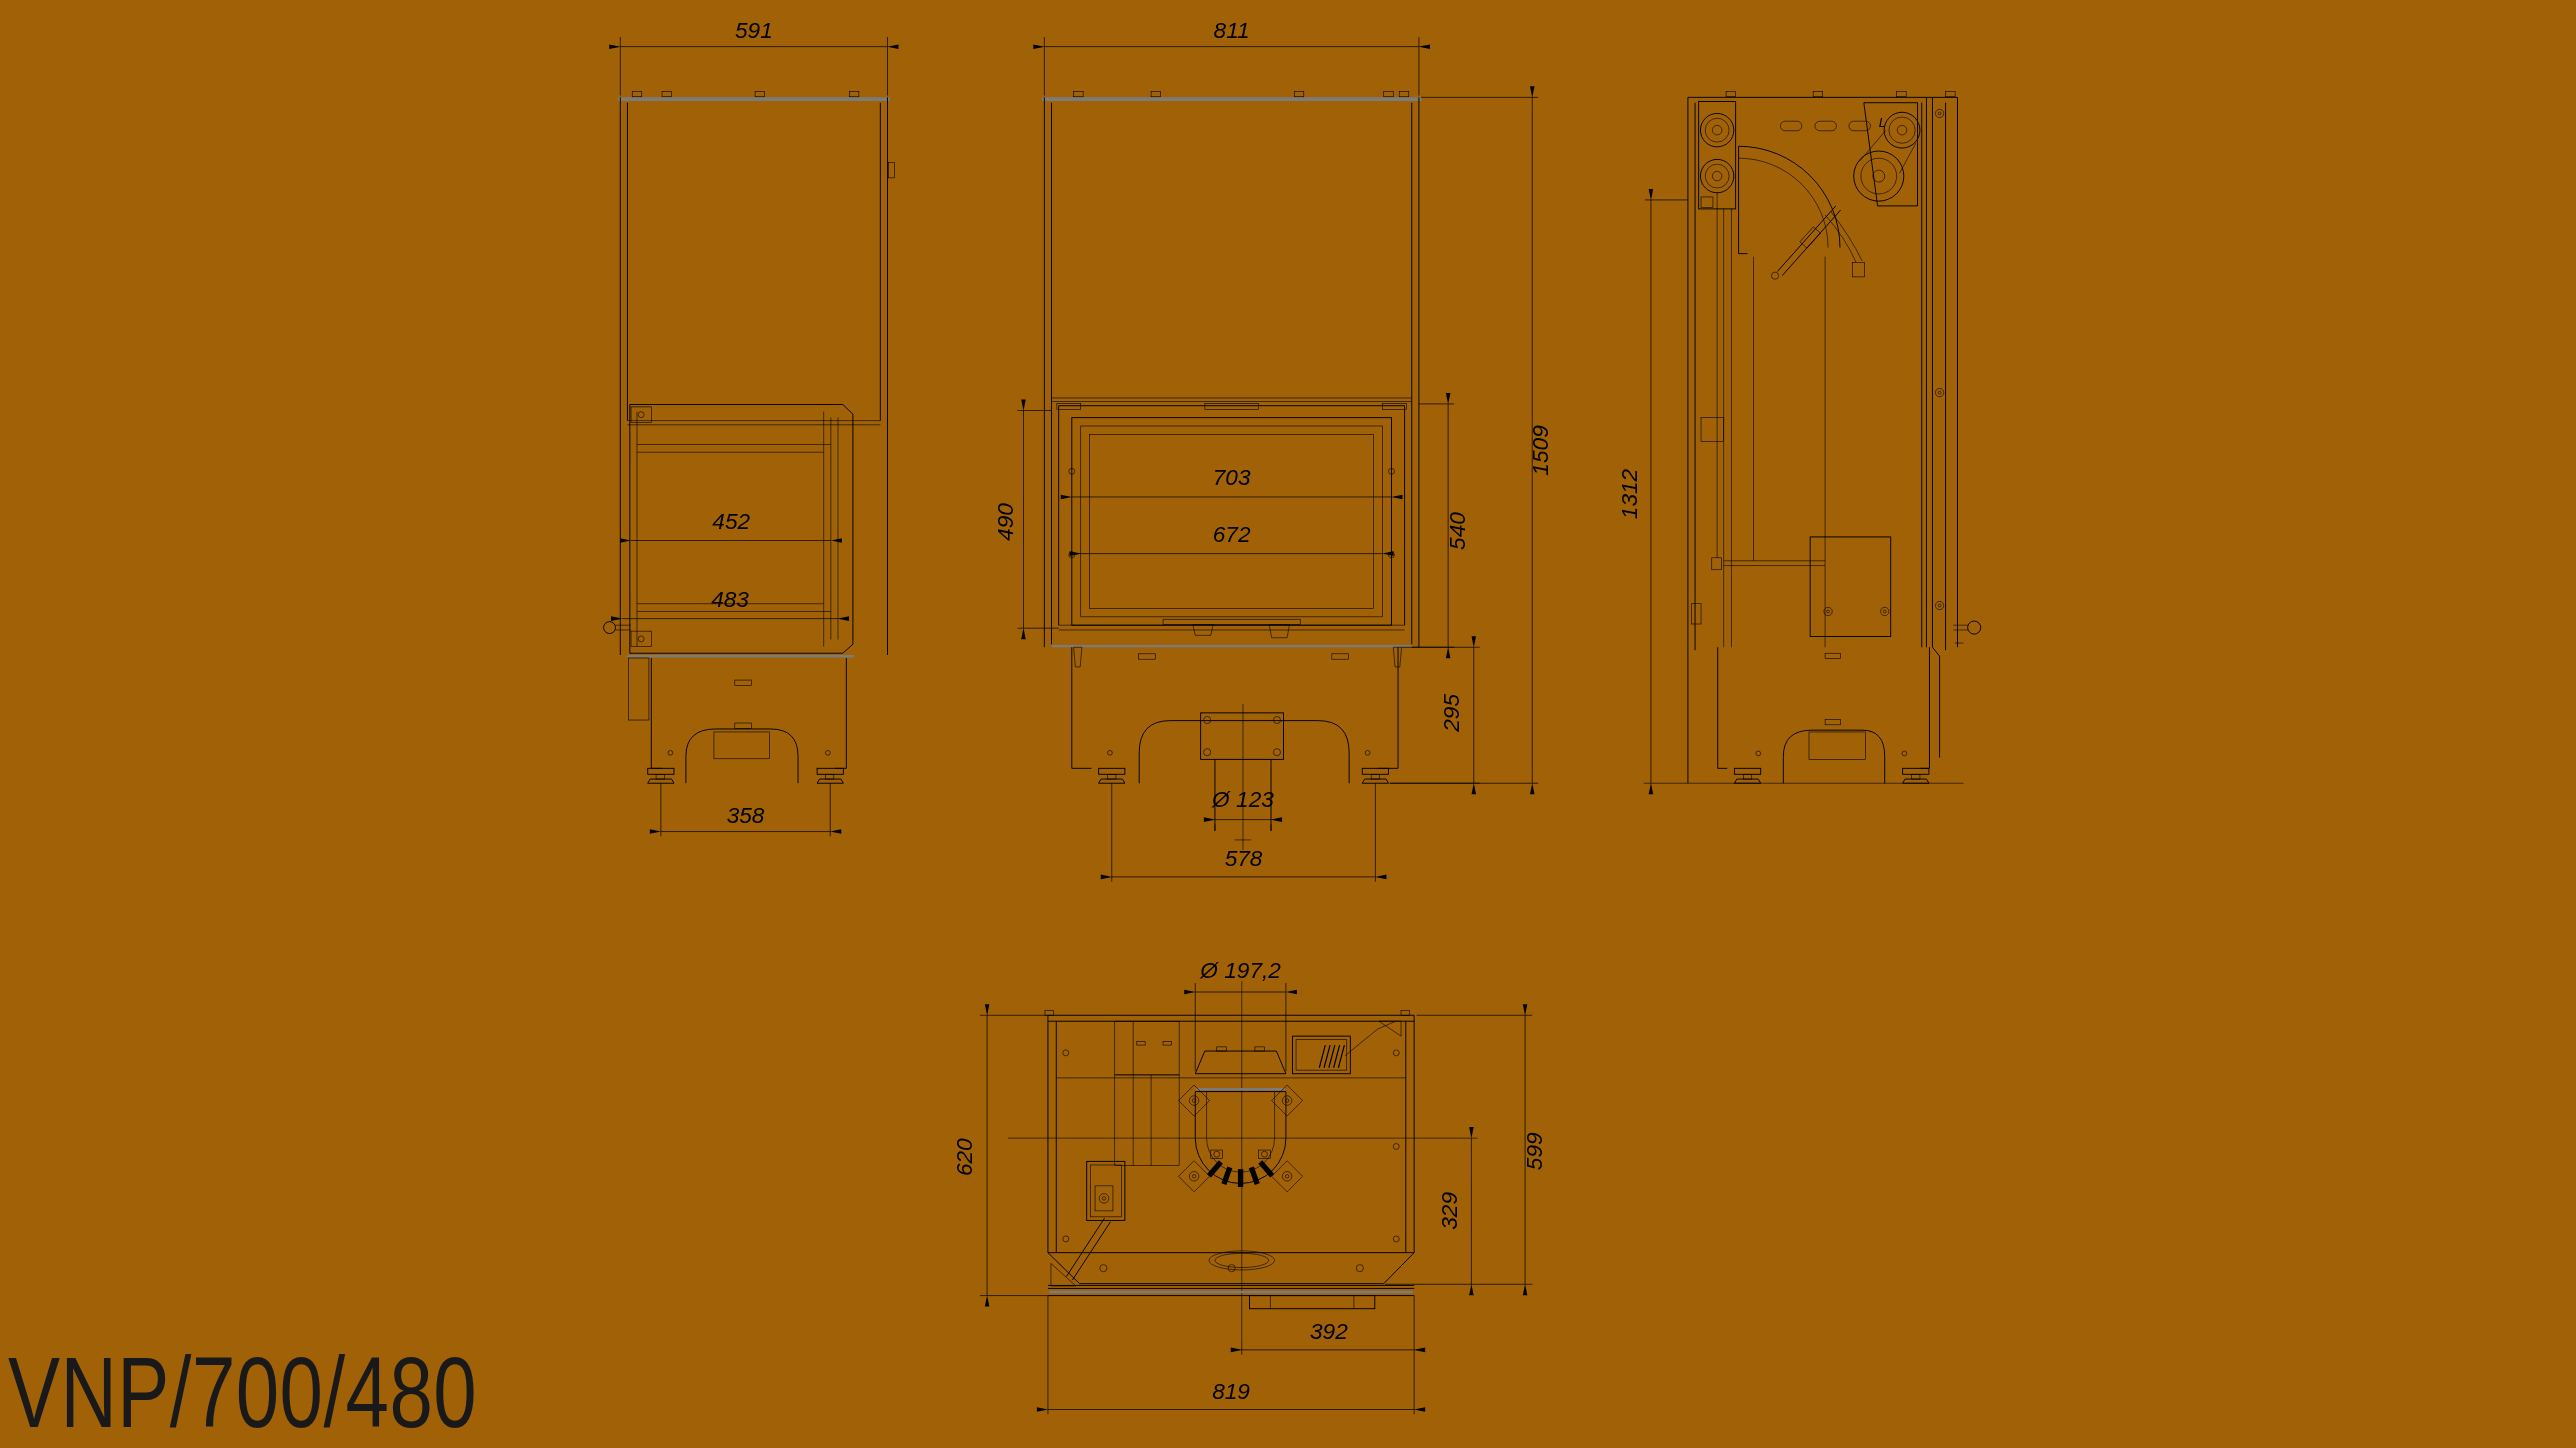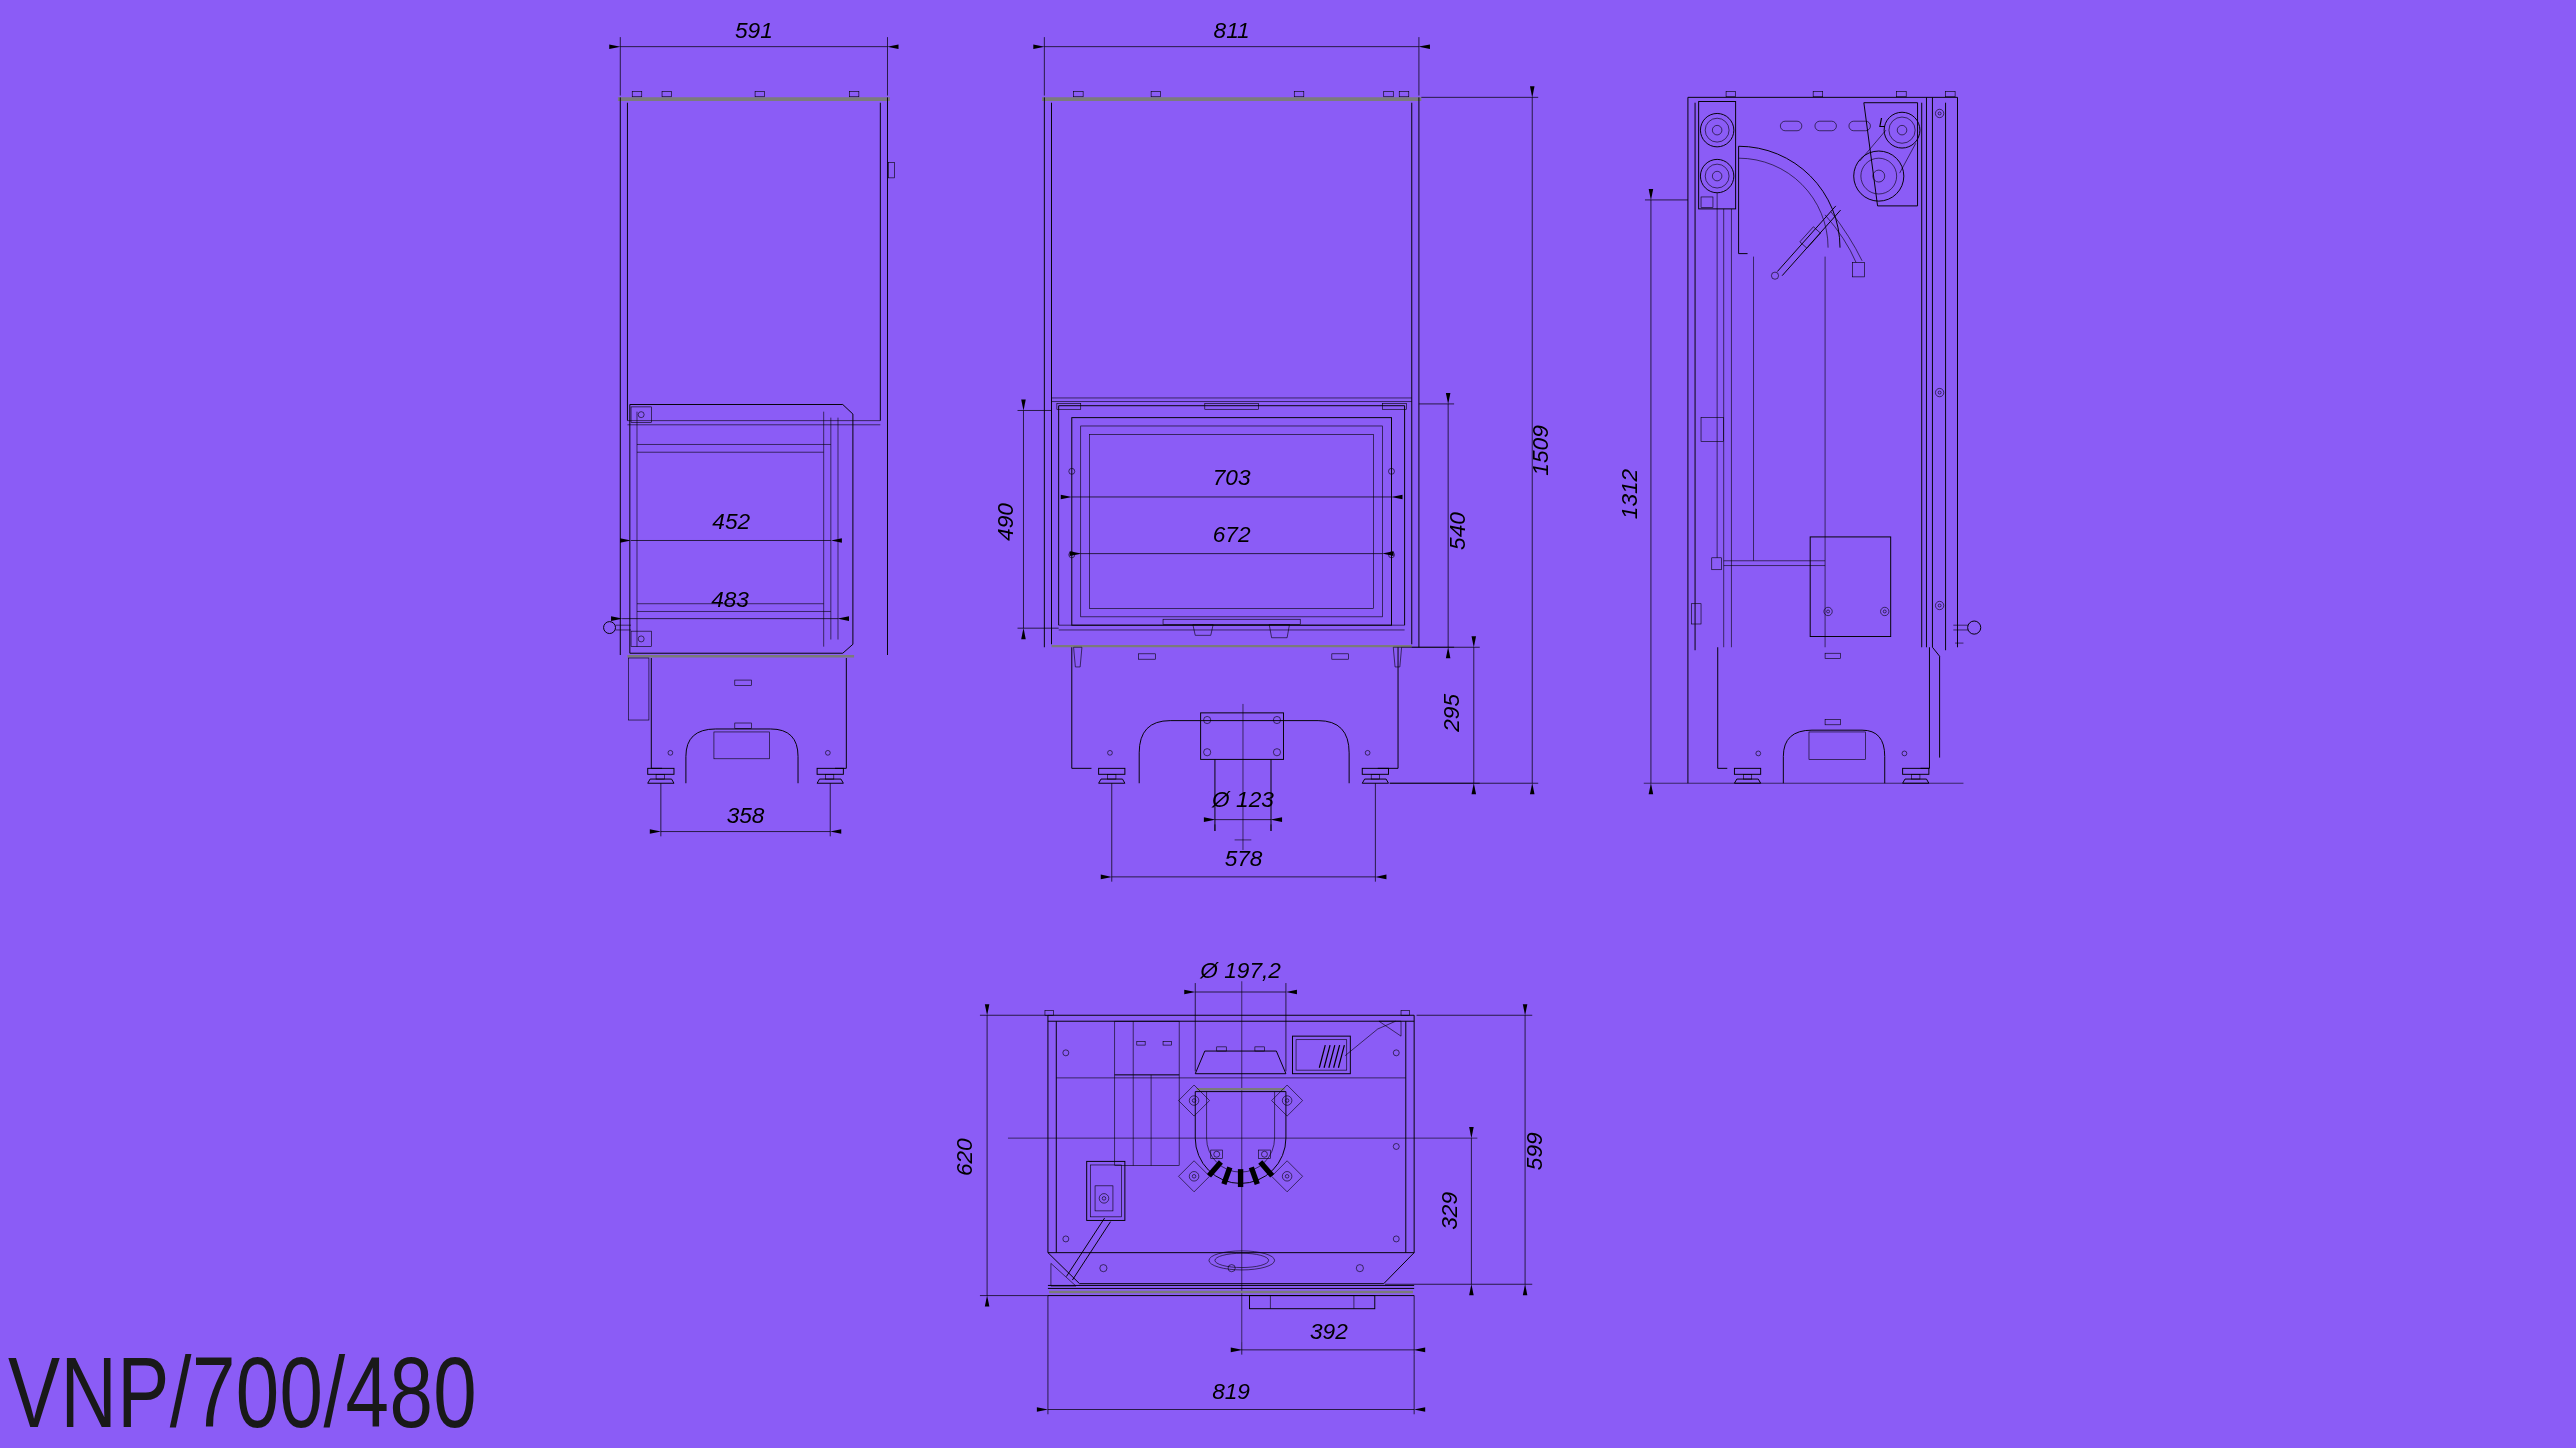--- a/index.html
+++ b/index.html
@@ -1,16 +1,16 @@
 <!DOCTYPE html>
 <html style="font-size:9.5px"><head>
 <meta charset="utf-8">
 <style>
   html,body{margin:0;padding:0;background:#ffffff;width:2576px;height:1449px;overflow:hidden;}
-  #stage{position:relative;width:2576px;height:1449px;background:#8b5cf6;text-decoration:underline;}
+  #stage{position:relative;width:2576px;height:1449px;background:#a16207;text-decoration:underline;}
   svg{position:absolute;left:0;top:0;}
   .ln{stroke:#000;stroke-width:1.6;fill:none;}
   .tn{stroke:#000;stroke-width:1.0;fill:none;}
   .thk{stroke:#7b7b7b;stroke-width:6;fill:none;}
   .thk2{stroke:#7b7b7b;stroke-width:4;fill:none;}
   .dim{stroke:#000;stroke-width:1.2;fill:none;}
   text.dt{font:italic 38px "Liberation Sans", sans-serif;fill:#000;}
   text.sm{font:italic 22px "Liberation Sans", sans-serif;fill:#000;}
   .mid{text-anchor:middle;}
   #model-label{position:absolute;left:8.4px;top:1335px;font-family:"Liberation Sans",sans-serif;

